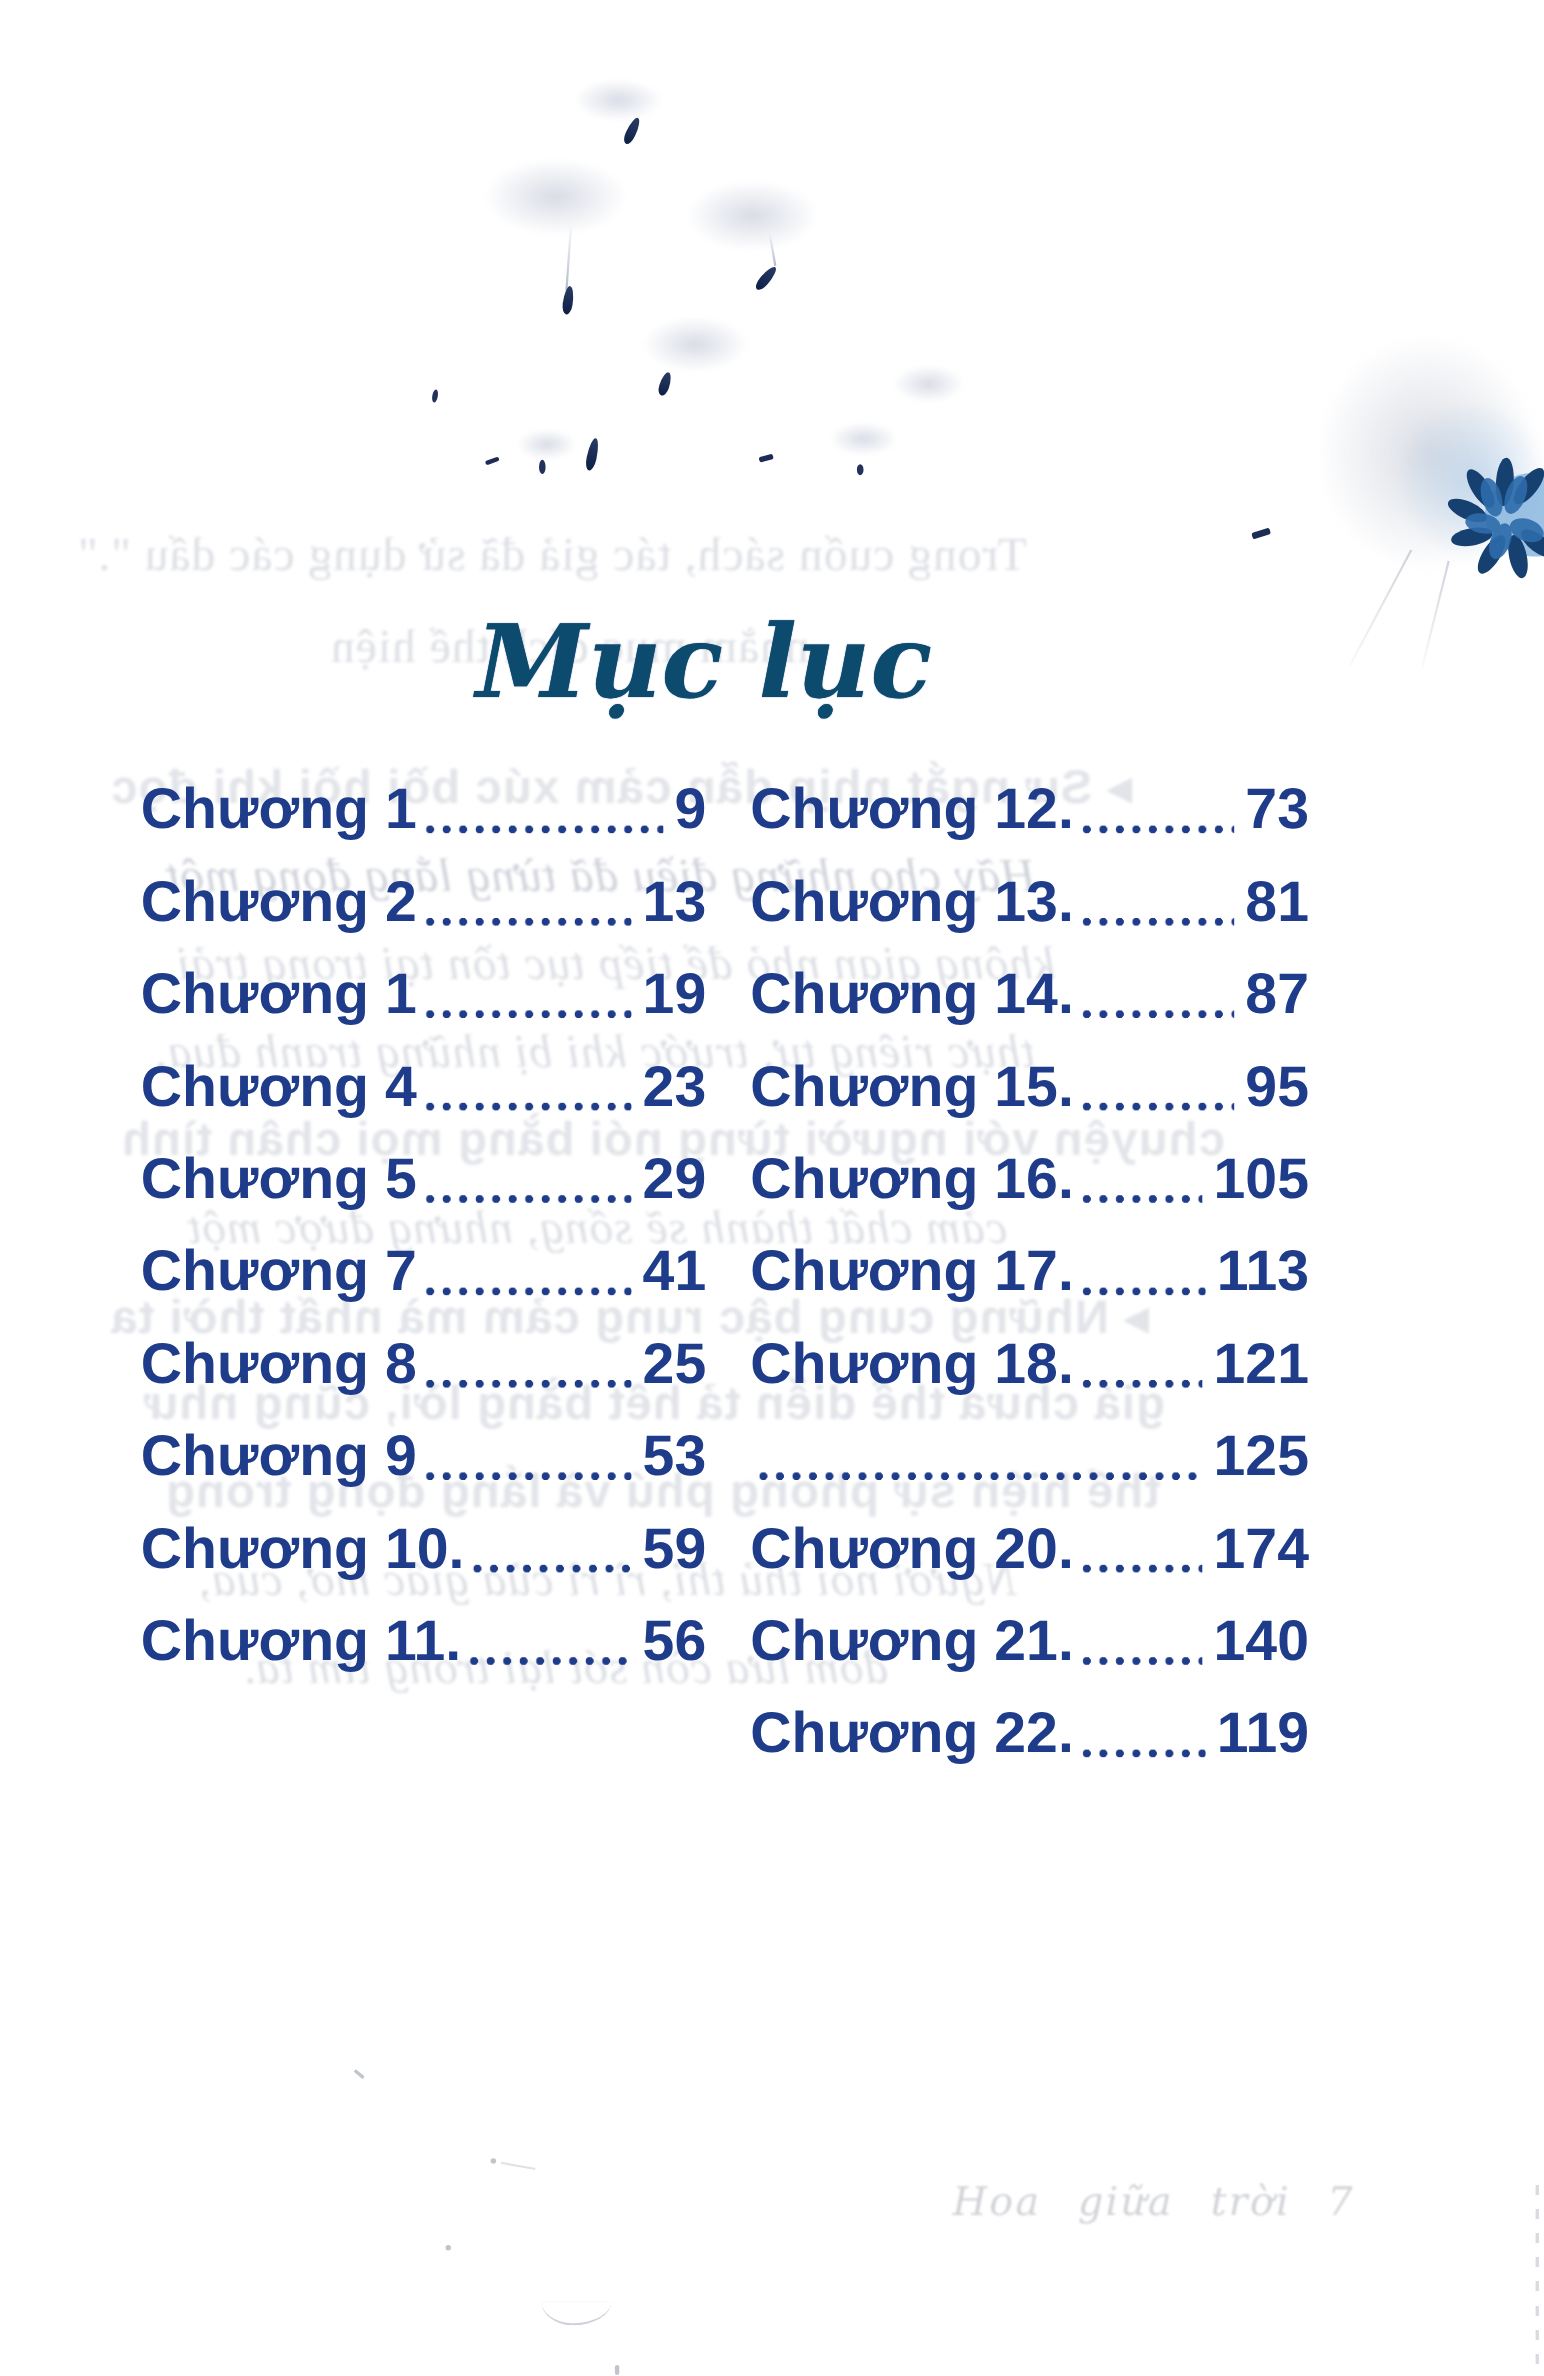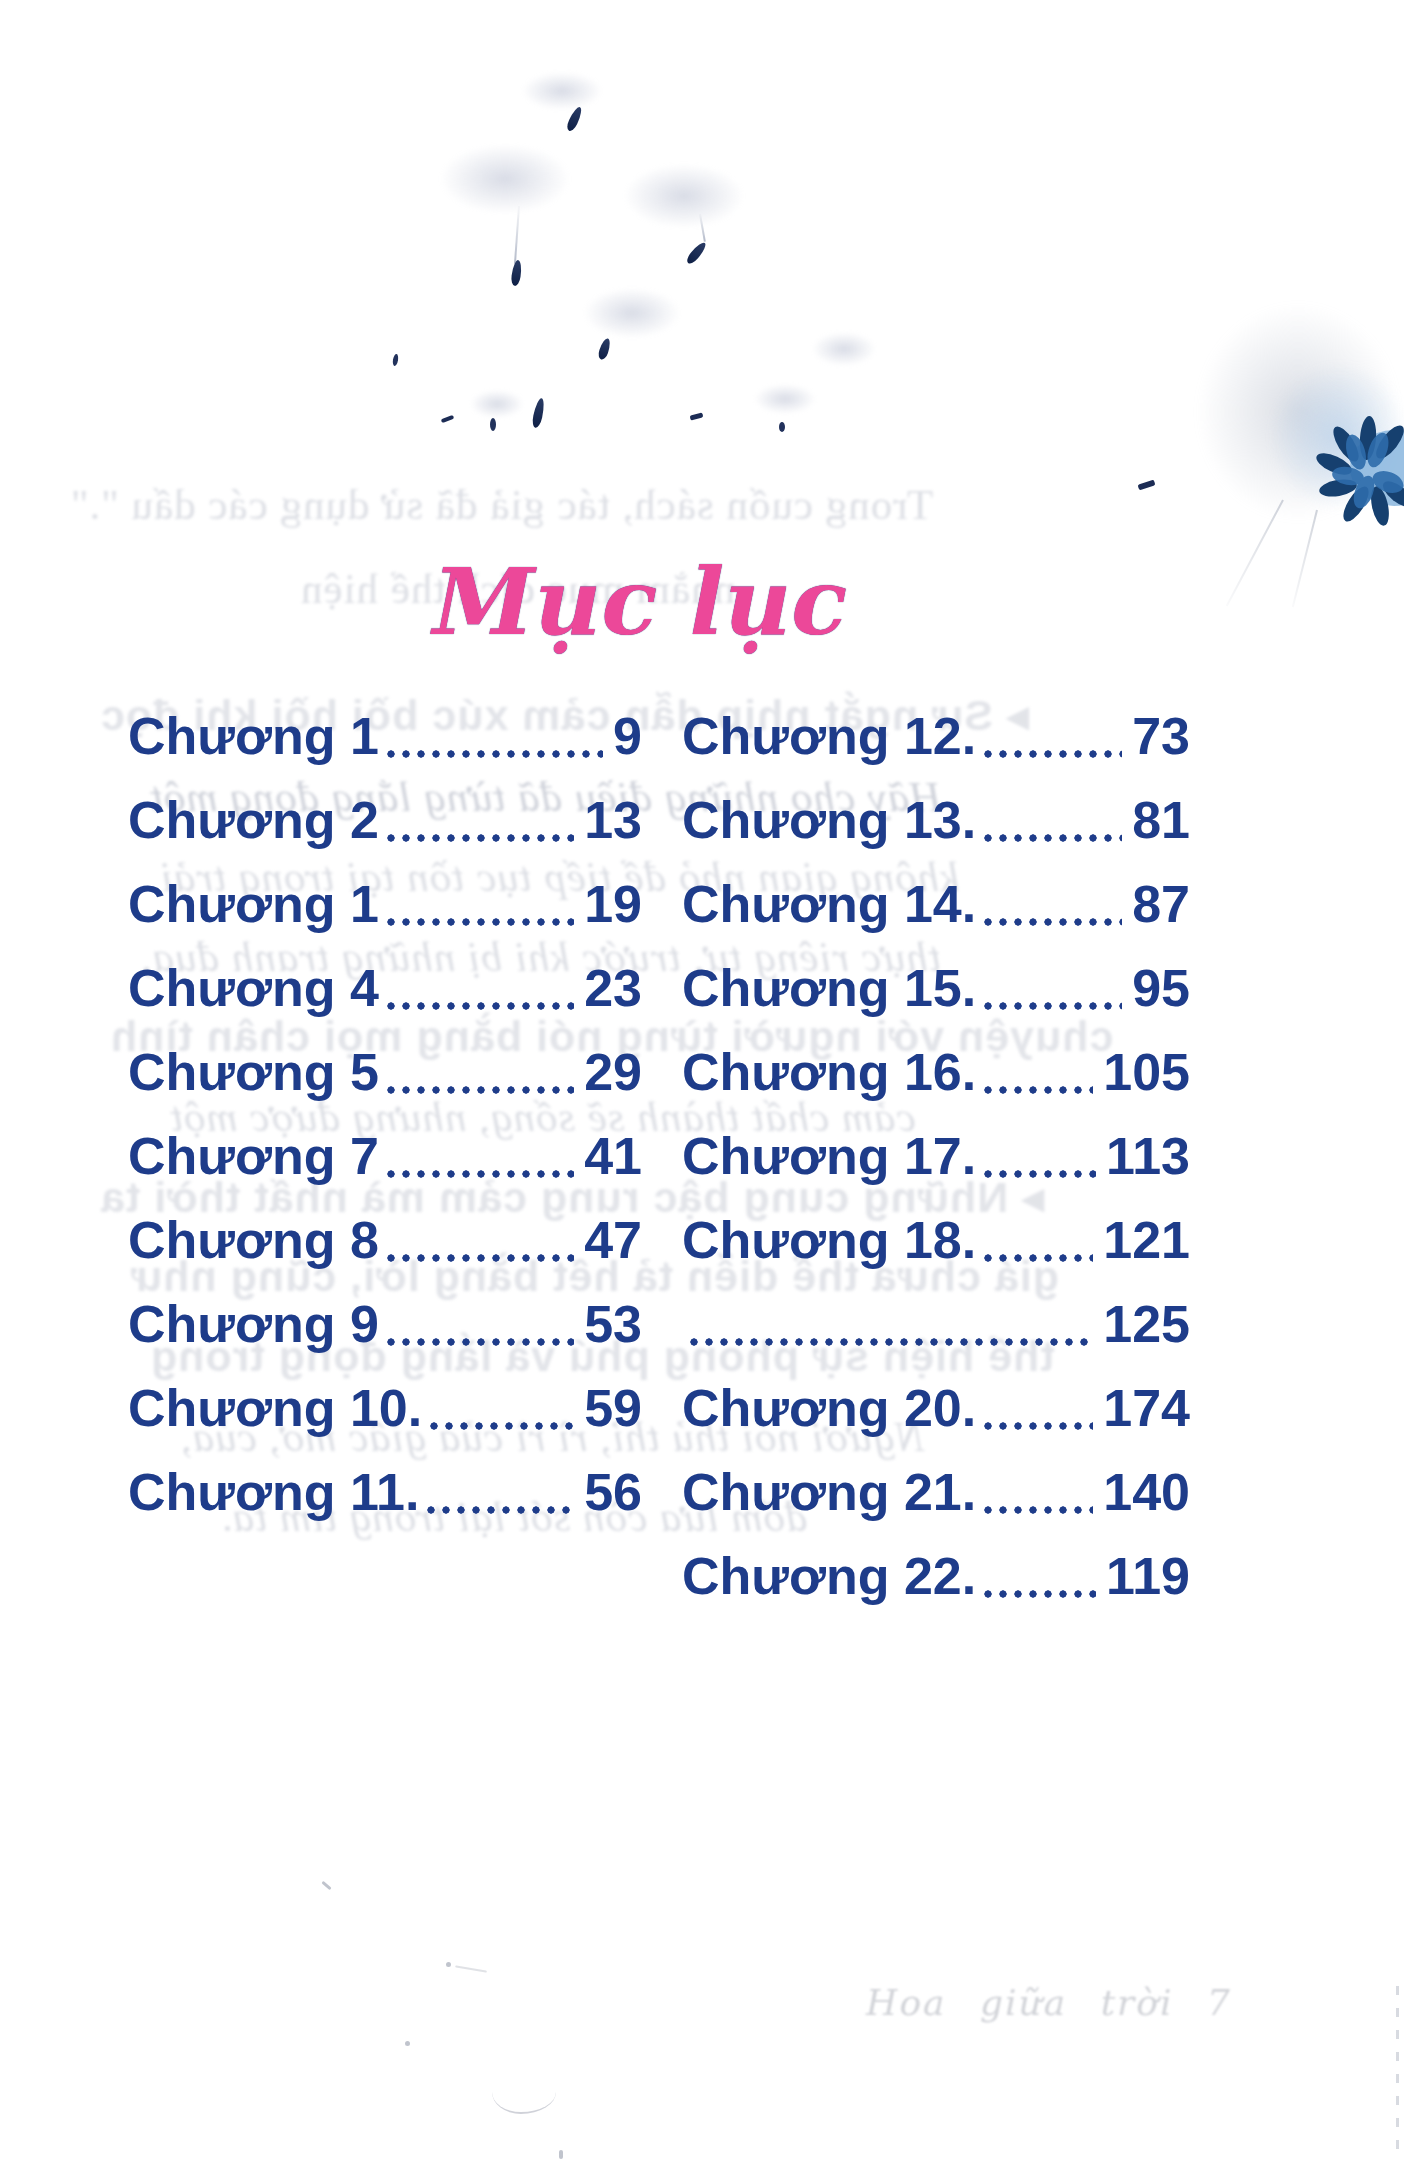--- a/index.html
+++ b/index.html
@@ -19,21 +19,21 @@
   }
   .ghost.it{font-style:italic;}
   .ghost.sans{font-family:"Liberation Sans",sans-serif;font-weight:bold;opacity:.25;}
   .ghost.dark{opacity:.42;}
 
   
   .title{
     position:absolute;left:385px;top:488px;width:510px;
     text-align:center;
     font-family:"DejaVu Serif",serif;font-style:italic;font-weight:bold;
-    font-size:92px;line-height:104px;color:#ec4899;
+    font-size:92px;line-height:104px;color:#0c4a6e;
     text-shadow:0 0 1px #123c7a;
   }
 
   
   .toc-col{position:absolute;top:694px;}
   .toc-col.left{left:128px;width:514px;}
   .toc-col.right{left:682px;width:508px;}
   .toc-row{
     display:flex;align-items:baseline;
     height:84px;line-height:84px;
@@ -197,21 +197,21 @@
         <span class="toc-page">29</span>
       </div>
       <div class="toc-row">
         <span class="toc-label">Chương 7</span>
         <span class="toc-leader"></span>
         <span class="toc-page">41</span>
       </div>
       <div class="toc-row">
         <span class="toc-label">Chương 8</span>
         <span class="toc-leader"></span>
-        <span class="toc-page">47</span>
+        <span class="toc-page">25</span>
       </div>
       <div class="toc-row">
         <span class="toc-label">Chương 9</span>
         <span class="toc-leader"></span>
         <span class="toc-page">53</span>
       </div>
       <div class="toc-row">
         <span class="toc-label">Chương 10.</span>
         <span class="toc-leader"></span>
         <span class="toc-page">59</span>

